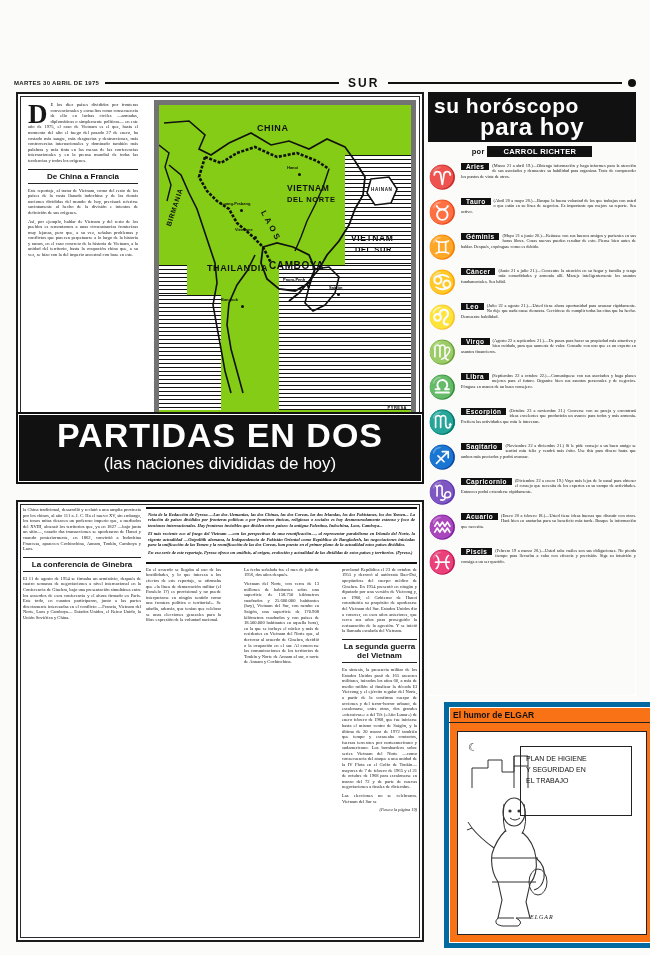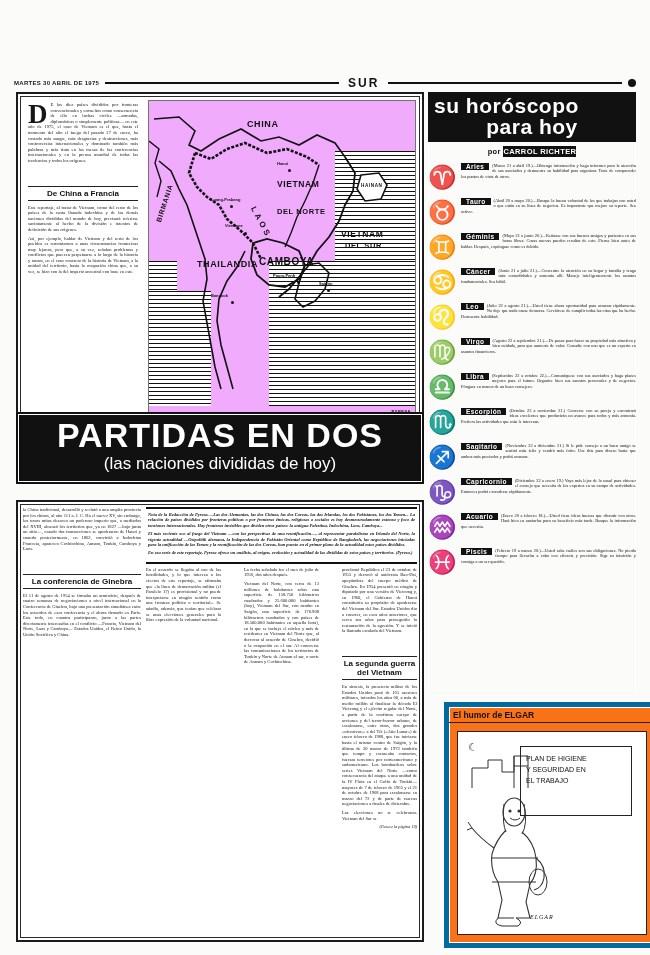--- a/index.html
+++ b/index.html
@@ -14,28 +14,28 @@
   .mh-dot{width:8px;height:8px;border-radius:50%;background:#111;flex:none;}
 
   
   .frame{position:absolute;border:2px solid #1b1b1b;background:#fff;box-shadow:0 0 0 1px #fff inset;}
   .frame:before{content:"";position:absolute;inset:2px;border:1px solid #2a2a2a;pointer-events:none;}
 
   
   #topblock{left:16px;top:92px;width:404px;height:330px;}
   .tb-inner{position:absolute;inset:6px;display:flex;}
   .tb-col{width:118px;padding:2px 4px 0 4px;box-sizing:border-box;}
-  .tb-map{flex:1;margin-left:6px;position:relative;border:1px solid #737373;background:#f0abfc;overflow:hidden;}
+  .tb-map{flex:1;margin-left:12px;position:relative;border:5px solid #737373;background:#84cc16;overflow:hidden;}
 
   .dropcap{float:left;font-family:"Liberation Serif",serif;font-weight:bold;font-size:27px;line-height:20px;margin:2px 3px 0 0;}
   .body-txt{font-size:4.6px;line-height:5.6px;text-align:justify;color:#161616;
             font-family:"Liberation Serif",serif;-webkit-font-smoothing:none;}
   .body-txt p{margin:0 0 3px 0;}
   .sub-h{font-family:"Liberation Sans",sans-serif;font-weight:bold;font-size:8px;text-align:center;
-         margin:22px 0 4px 0;border-top:1px solid #222;border-bottom:1px solid #222;padding:2px 0;}
+         margin:5px 0 4px 0;border-top:1px solid #222;border-bottom:1px solid #222;padding:2px 0;}
 
   
   .maplabel{position:absolute;font-family:"Liberation Sans",sans-serif;font-weight:bold;color:#111;
             letter-spacing:.6px;white-space:nowrap;}
   .citydot{position:absolute;width:3px;height:3px;background:#111;border-radius:50%;}
   .cityname{position:absolute;font-family:"Liberation Sans",sans-serif;font-size:4px;font-weight:bold;white-space:nowrap;}
   .sea{position:absolute;background:repeating-linear-gradient(to bottom,#111 0 1px,#fff 1px 4px);}
 
   
   #banner{left:16px;top:412px;width:404px;height:68px;border:2px solid #111;background:#111;}
@@ -58,24 +58,24 @@
   .cols3{display:flex;gap:23px;flex:1;}
   .col{flex:1;}
   .contin{font-size:4.3px;font-style:italic;text-align:right;margin-top:2px;}
 
   
   #horo{left:428px;top:92px;width:208px;height:604px;border:none;background:transparent;}
   #horo:before{display:none;}
   .horo-title{background:#111;color:#fff;font-family:"Liberation Sans",sans-serif;font-weight:bold;
               padding:3px 6px 5px 6px;line-height:21px;}
   .ht1{font-size:21px;letter-spacing:.5px;}
-  .ht2{font-size:21px;letter-spacing:.5px;text-align:center;}
+  .ht2{font-size:24px;letter-spacing:.5px;text-align:center;}
   .horo-by{text-align:center;font-family:"Liberation Sans",sans-serif;font-size:7.5px;font-weight:bold;
            margin:5px 0 7px 0;letter-spacing:.4px;}
-  .horo-by b{background:#111;color:#fff;padding:1px 0;}
+  .horo-by b{background:#111;color:#fff;padding:1px 16px;}
   .sign{display:flex;gap:3px;margin-bottom:7px;align-items:flex-start;}
   .sign-sym{width:30px;height:28px;flex:none;display:flex;align-items:center;justify-content:center;
             font-size:23px;line-height:23px;color:#111;}
   .sign-body{flex:1;font-size:4.4px;line-height:5.3px;text-align:justify;}
   .sign-name{display:inline-block;background:#111;color:#fff;font-family:"Liberation Sans",sans-serif;
              font-weight:bold;font-size:6.5px;padding:1px 5px;float:left;margin:0 3px 1px 0;letter-spacing:.4px;}
 
   
   #humor{left:444px;top:702px;width:208px;height:236px;border:5px solid #0369a1;background:#f97316;}
   #humor:before{display:none;}
@@ -141,21 +141,21 @@
           <path d="M0 40 L10 48 L6 62 L12 80 L8 96" fill="none" stroke="#111" stroke-width="1.4"></path>
 
           <path d="M212 74 L230 72 L238 84 L232 98 L216 100 L208 88 Z" fill="#fff" stroke="#111" stroke-width="1.6"></path>
 
           <path d="M156 164 L170 162 L180 172 L176 188 L166 200 L154 206 L146 198 L150 182 Z" fill="none" stroke="#111" stroke-width="1.6"></path>
         </svg>
 
         <div class="maplabel" style="left:98px;top:18px;font-size:9px;">CHINA</div>
         <div class="maplabel" style="left:6px;top:120px;font-size:7px;transform:rotate(-72deg);transform-origin:left top;">BIRMANIA</div>
         <div class="maplabel" style="left:128px;top:78px;font-size:8.5px;">VIETNAM</div>
-        <div class="maplabel" style="left:128px;top:106px;font-size:7.5px;">DEL NORTE</div>
+        <div class="maplabel" style="left:128px;top:90px;font-size:7.5px;">DEL NORTE</div>
         <div class="maplabel" style="left:108px;top:104px;font-size:8px;transform:rotate(62deg);transform-origin:left top;letter-spacing:3px;">LAOS</div>
         <div class="maplabel" style="left:48px;top:158px;font-size:9px;">THAILANDIA</div>
         <div class="maplabel" style="left:110px;top:155px;font-size:10px;">CAMBOYA</div>
         <div class="maplabel" style="left:192px;top:128px;font-size:8.5px;">VIETNAM</div>
         <div class="maplabel" style="left:196px;top:140px;font-size:7.5px;">DEL SUR</div>
         <div class="maplabel" style="left:212px;top:82px;font-size:4.6px;">HAINAN</div>
 
         <div class="citydot" style="left:139px;top:68px;"></div>
         <div class="cityname" style="left:128px;top:60px;">Hanoi</div>
         <div class="citydot" style="left:81px;top:104px;"></div>

